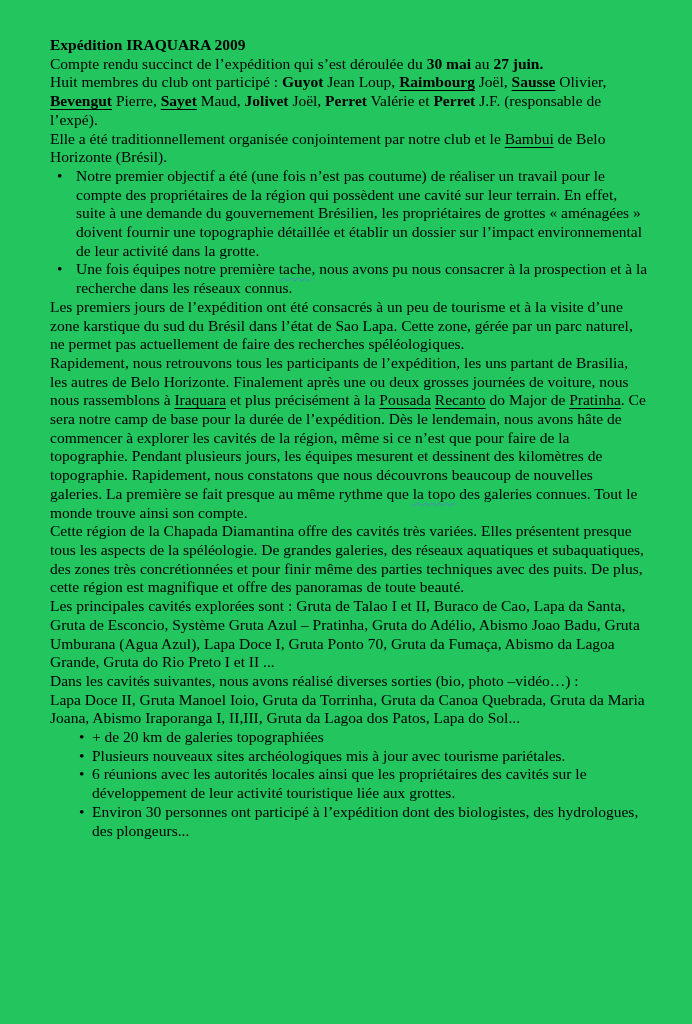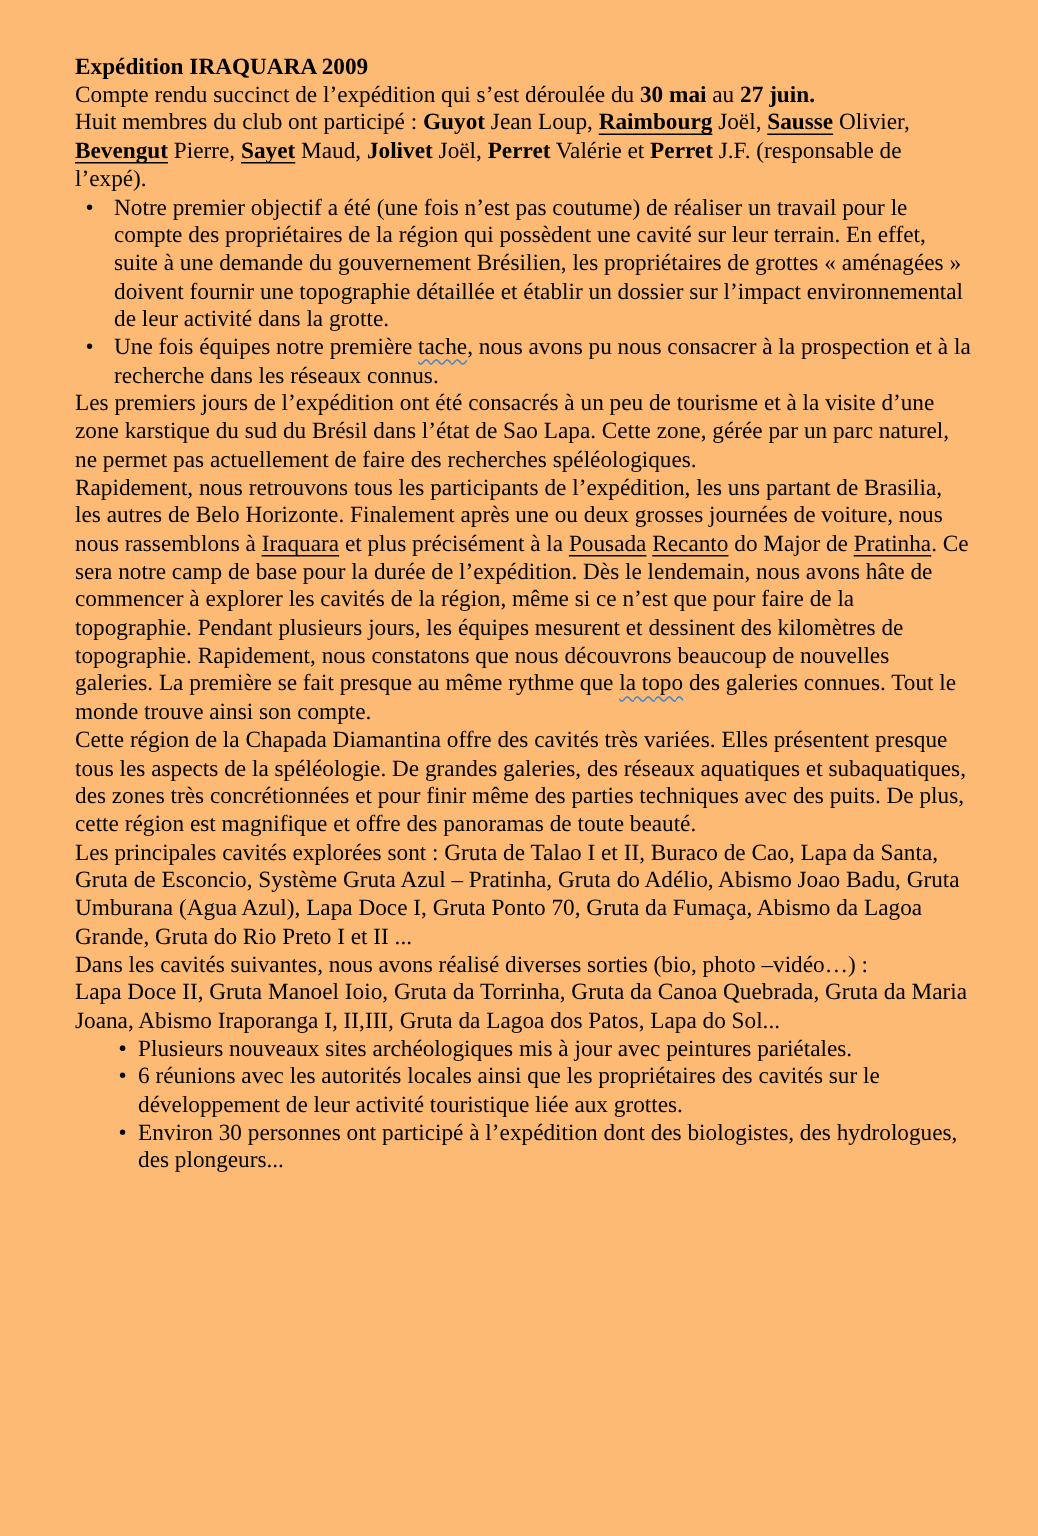--- a/index.html
+++ b/index.html
@@ -53,32 +53,33 @@
   .list li { position: relative; margin: 0; }
   .list .marker { position: absolute; top: 0; }
   .list.objectifs li { padding-left: 26px; }
   .list.objectifs .marker { left: 7px; }
   .list.bilan li { padding-left: 42px; }
   .list.bilan .marker { left: 29px; }
 </style>
 </head>
 <body>
 
-<div class="page" style="background: #fdba74; color: rgb(0, 0, 0);">
+<div class="page" style="background: #22c55e; color: rgb(0, 0, 0);">
     <p class="title"><span class="bold">Expédition IRAQUARA 2009</span></p>
     <p class="paragraph space-before"><span>Compte rendu succinct de l’expédition qui s’est déroulée du </span><span class="bold">30 mai</span><span> au </span><span class="bold">27 juin.</span><br><span>Huit membres du club ont participé : </span><span class="bold">Guyot</span><span> Jean Loup, </span><span class="bold spell">Raimbourg</span><span> Joël, </span><span class="bold spell">Sausse</span><span> Olivier, </span><span class="bold spell">Bevengut</span><span> Pierre, </span><span class="bold spell">Sayet</span><span> Maud, </span><span class="bold">Jolivet</span><span> Joël, </span><span class="bold">Perret</span><span> Valérie et </span><span class="bold">Perret</span><span> J.F. (responsable de l’expé).</span></p>
+    <p class="paragraph space-before"><span>Elle a été traditionnellement organisée conjointement par notre club et le </span><span class="spell">Bambui</span><span> de Belo Horizonte (Brésil).</span></p>
     <ul class="list objectifs">
       <li><span class="marker">•</span><span>Notre premier objectif a été (une fois n’est pas coutume) de réaliser un travail pour le compte des propriétaires de la région qui possèdent une cavité sur leur terrain. En effet, suite à une demande du gouvernement Brésilien, les propriétaires de grottes « aménagées » doivent fournir une topographie détaillée et établir un dossier sur l’impact environnemental de leur activité dans la grotte.</span></li>
       <li><span class="marker">•</span><span>Une fois équipes notre première </span><span class="grammar">tache</span><span>, nous avons pu nous consacrer à la prospection et à la recherche dans les réseaux connus.</span></li>
     </ul>
     <p class="paragraph space-before"><span>Les premiers jours de l’expédition ont été consacrés à un peu de tourisme et à la visite d’une zone karstique du sud du Brésil dans l’état de Sao Lapa. Cette zone, gérée par un parc naturel, ne permet pas actuellement de faire des recherches spéléologiques.</span></p>
     <p class="paragraph space-before"><span>Rapidement, nous retrouvons tous les participants de l’expédition, les uns partant de Brasilia, les autres de Belo Horizonte. Finalement après une ou deux grosses journées de voiture, nous nous rassemblons à </span><span class="spell">Iraquara</span><span> et plus précisément à la </span><span class="spell">Pousada</span><span> </span><span class="spell">Recanto</span><span> do Major de </span><span class="spell">Pratinha</span><span>. Ce sera notre camp de base pour la durée de l’expédition. Dès le lendemain, nous avons hâte de commencer à explorer les cavités de la région, même si ce n’est que pour faire de la topographie. Pendant plusieurs jours, les équipes mesurent et dessinent des kilomètres de topographie. Rapidement, nous constatons que nous découvrons beaucoup de nouvelles galeries. La première se fait presque au même rythme que </span><span class="grammar">la topo</span><span> des galeries connues. Tout le monde trouve ainsi son compte.</span></p>
     <p class="paragraph"><span>Cette région de la Chapada Diamantina offre des cavités très variées. Elles présentent presque tous les aspects de la spéléologie. De grandes galeries, des réseaux aquatiques et subaquatiques, des zones très concrétionnées et pour finir même des parties techniques avec des puits. De plus, cette région est magnifique et offre des panoramas de toute beauté.</span></p>
     <p class="paragraph space-before"><span>Les principales cavités explorées sont : Gruta de Talao I et II, Buraco de Cao,  Lapa da Santa, Gruta de Esconcio, Système Gruta Azul – Pratinha, Gruta do Adélio, Abismo Joao Badu, Gruta Umburana (Agua Azul), Lapa Doce I, Gruta Ponto 70, Gruta da Fumaça, Abismo da Lagoa Grande, Gruta do Rio Preto I et II ...</span></p>
     <p class="paragraph"><span>Dans les cavités suivantes, nous avons réalisé diverses sorties (bio, photo –vidéo…) :</span></p>
     <p class="paragraph"><span>Lapa Doce II, Gruta Manoel Ioio, Gruta da Torrinha, Gruta da Canoa Quebrada, Gruta da Maria Joana, Abismo Iraporanga I, II,III, Gruta da Lagoa dos Patos, Lapa do Sol...</span></p>
     <ul class="list bilan">
-      <li><span class="marker">•</span></li>
-      <li><span class="marker">•</span><span>Plusieurs nouveaux sites archéologiques mis à jour avec peintures pariétales.</span></li>
+      <li><span class="marker">•</span><span>+ de 20 km de galeries topographiées</span></li>
+      <li><span class="marker">•</span><span>Plusieurs nouveaux sites archéologiques mis à jour avec tourisme pariétales.</span></li>
       <li><span class="marker">•</span><span>6 réunions avec les autorités locales ainsi que les propriétaires des cavités sur le développement de leur activité touristique liée aux grottes.</span></li>
       <li><span class="marker">•</span><span>Environ 30 personnes ont participé à l’expédition dont des biologistes, des hydrologues, des plongeurs...</span></li>
     </ul>
   </div>
 
 </body></html>

